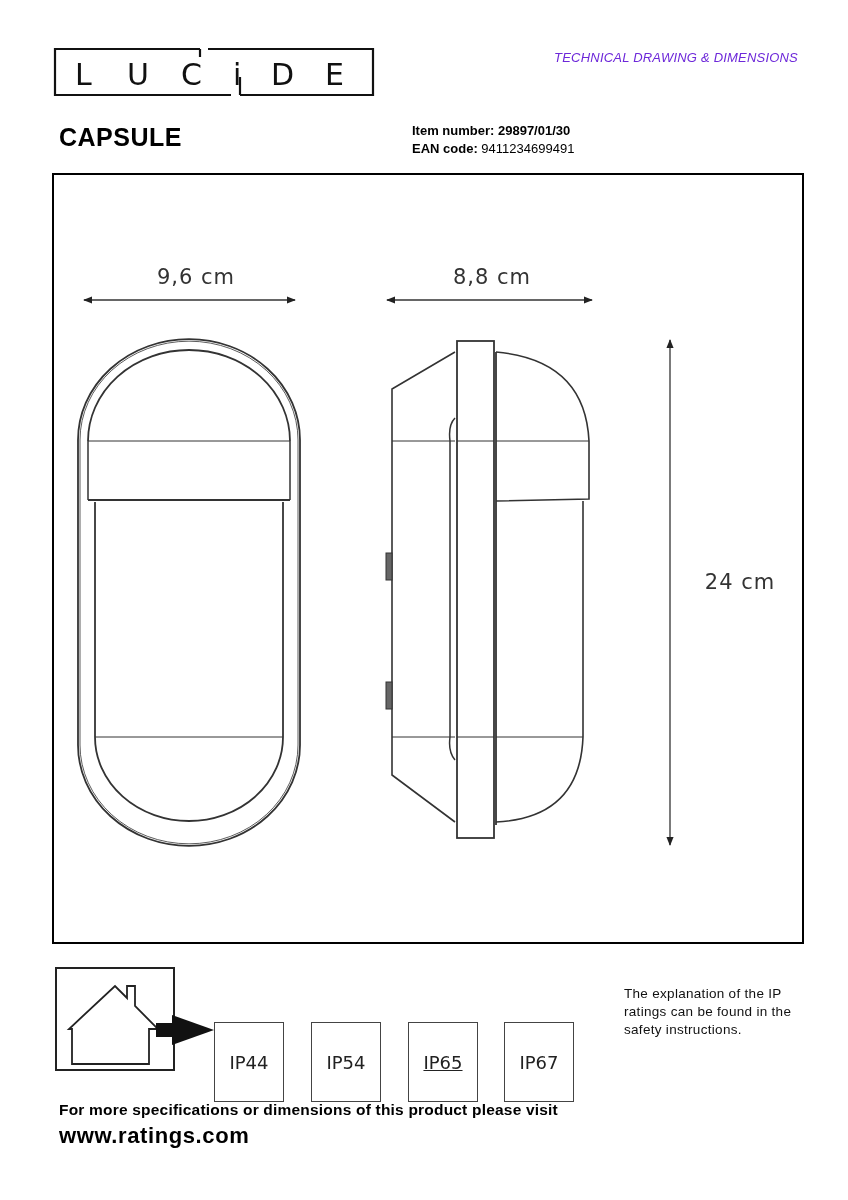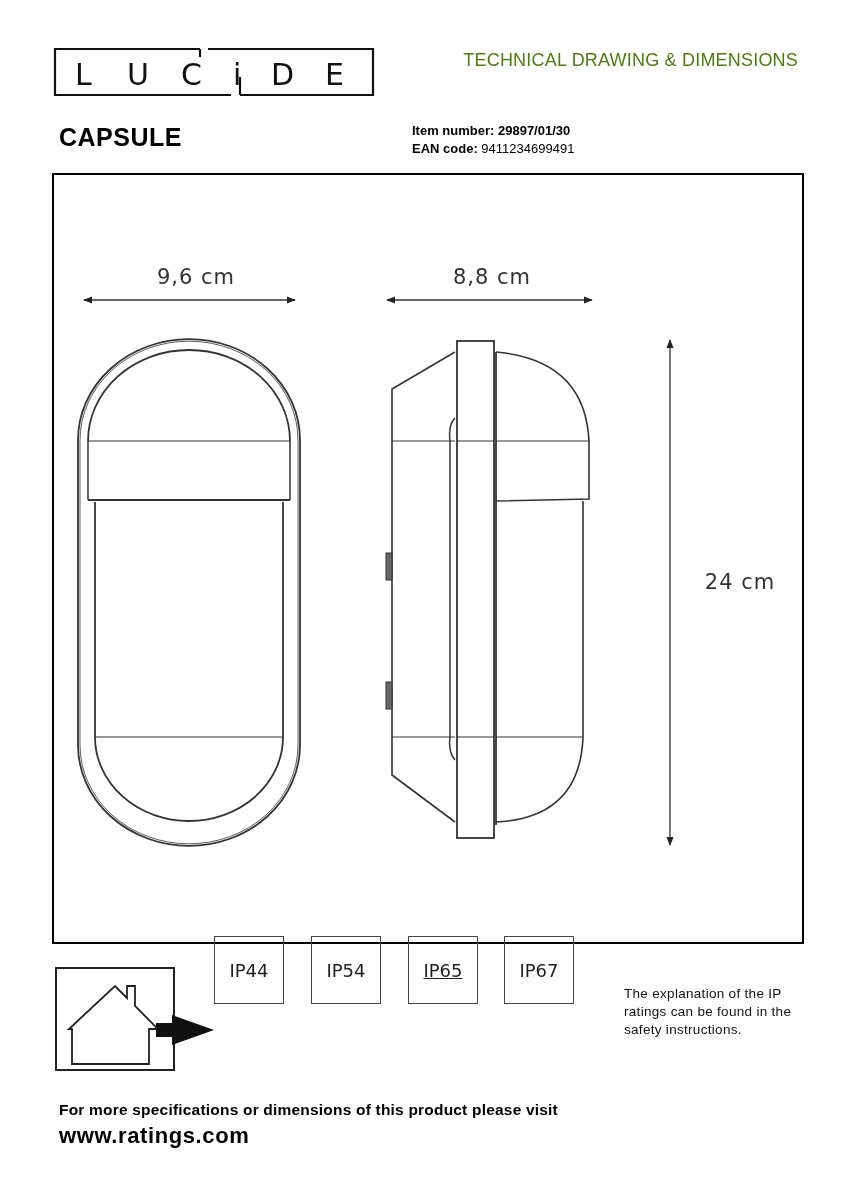--- a/index.html
+++ b/index.html
@@ -1,28 +1,28 @@
 <!DOCTYPE html>
 <html><head>
 <meta charset="utf-8">
 <style>
   html, body { margin:0; padding:0; background:#ffffff; }
   body { width:848px; height:1200px; position:relative; overflow:hidden; font-family:"Liberation Sans", sans-serif; color:#000; }
   .abs { position:absolute; }
   .logo { left:53px; top:47px; width:322px; height:50px; }
-  .header-right { right:50px; top:50px; font-size:18px; letter-spacing:0.2px; color:#4d7c0f; }
+  .header-right { right:50px; top:50px; font-size:13px; letter-spacing:0.2px; color:#6d28d9;font-style:italic; }
   .product-name { left:59px; top:123px; font-size:25px; font-weight:bold; letter-spacing:0.5px; }
   .meta { left:412px; top:122px; font-size:13px; line-height:18px; }
   .meta .lbl { font-weight:bold; }
   .meta .val-bold { font-weight:bold; }
   .frame { left:52px; top:173px; width:748px; height:767px; border:2px solid #000; box-sizing:content-box; }
   .drawing { left:52px; top:173px; width:752px; height:771px; }
   .dim-label { font-family:"DejaVu Sans", sans-serif; font-size:21px; color:#333; letter-spacing:1px; }
   .house-box { left:55px; top:967px; width:116px; height:100px; border:2px solid #222; }
-  .ip-box { top:936px; width:70px; height:68px; border:1.5px solid #444; display:flex; align-items:center; justify-content:center; font-family:"DejaVu Sans", sans-serif; font-size:18px; color:#222; box-sizing:border-box; }
+  .ip-box { top:1022px; width:70px; height:80px; border:1.5px solid #444; display:flex; align-items:center; justify-content:center; font-family:"DejaVu Sans", sans-serif; font-size:18px; color:#222; box-sizing:border-box; }
   .ip-note { left:624px; top:985px; font-size:13.5px; line-height:18px; width:190px; color:#111; letter-spacing:0.3px; }
   .footer-text { left:59px; top:1101px; font-size:15.5px; font-weight:bold; letter-spacing:0.2px; }
   .footer-url { left:59px; top:1123px; font-size:22px; font-weight:bold; letter-spacing:0.6px; }
 </style>
 </head>
 <body>
 
 <div class="abs logo">
   <svg width="322" height="50" viewBox="0 0 322 50">
     <g fill="none" stroke="#111" stroke-width="2.2">

